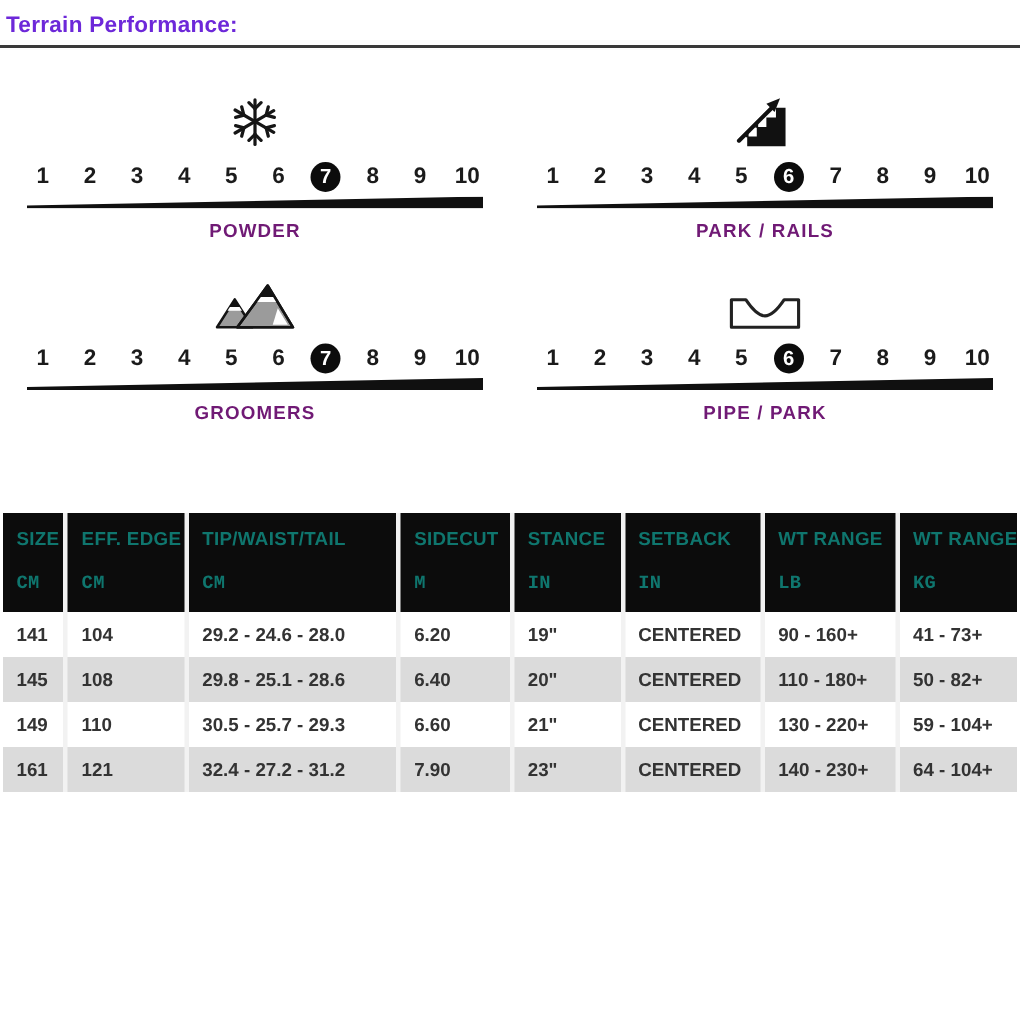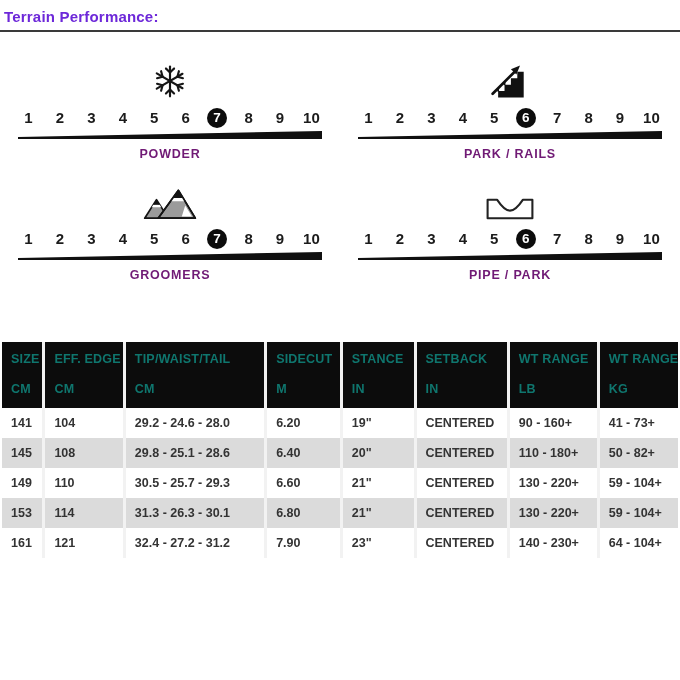--- a/index.html
+++ b/index.html
@@ -47,21 +47,21 @@
     width:676px;margin:60px 2px 0 2px;border-collapse:collapse;table-layout:fixed;
   }
   table.spec th,table.spec td{border-right:3px solid #f2f2f2;}
   table.spec th:last-child,table.spec td:last-child{border-right:none;}
   table.spec thead th{
     background:var(--header-bg,#0c0c0c);color:#0f766e;text-align:left;
     font-size:12.5px;font-weight:700;letter-spacing:.2px;
     padding:9px 3px 10px 9px;vertical-align:top;
   }
   table.spec thead th .l1{display:block;line-height:17px;margin-bottom:13px;white-space:nowrap;}
-  table.spec thead th .l2{display:block;line-height:17px;}
+  table.spec thead th .l2{display:block;line-height:17px;font-family:Liberation Mono, monospace;}
   table.spec td{
     height:30px;font-size:12.5px;font-weight:700;color:#333;
     padding:0 2px 0 9px;white-space:nowrap;
   }
   table.spec tbody tr:nth-child(even) td{background:var(--stripe,#dbdbdb);}
   table.spec tbody tr:nth-child(odd) td{background:#fff;}
 </style>
 </head>
 <body style="--header-bg: #0c0c0c; --stripe: #dbdbdb; --accent: #0c0c0c;">
 
@@ -271,30 +271,20 @@
         <td>149</td>
         <td>110</td>
         <td>30.5 - 25.7 - 29.3</td>
         <td>6.60</td>
         <td>21"</td>
         <td>CENTERED</td>
         <td>130 - 220+</td>
         <td>59 - 104+</td>
       </tr>
       <tr>
-        <td>153</td>
-        <td>114</td>
-        <td>31.3 - 26.3 - 30.1</td>
-        <td>6.80</td>
-        <td>21"</td>
-        <td>CENTERED</td>
-        <td>130 - 220+</td>
-        <td>59 - 104+</td>
-      </tr>
-      <tr>
         <td>161</td>
         <td>121</td>
         <td>32.4 - 27.2 - 31.2</td>
         <td>7.90</td>
         <td>23"</td>
         <td>CENTERED</td>
         <td>140 - 230+</td>
         <td>64 - 104+</td>
       </tr>
     </tbody>

